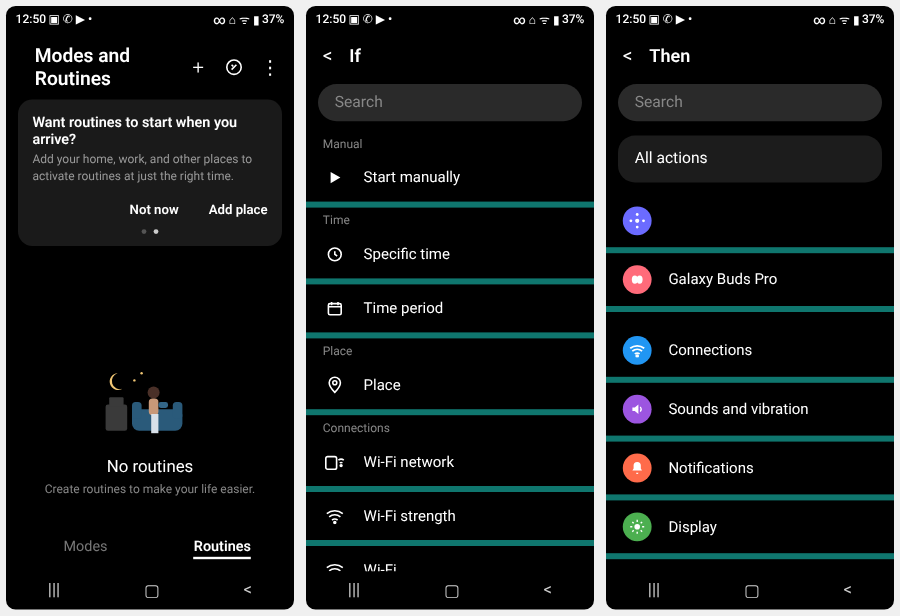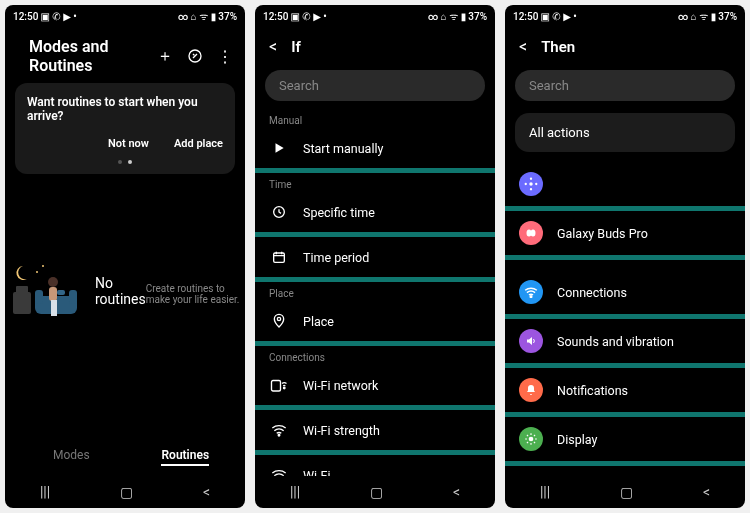--- a/index.html
+++ b/index.html
@@ -50,21 +50,21 @@
     border-radius:12px;
     padding:12px 12px 10px 12px;
   }
   .card .q { font-size:12px; font-weight:600; margin-bottom:4px;}
   .card .sub { font-size:10px; color:#999; line-height:1.35;}
   .card .btns { display:flex; justify-content:flex-end; gap:25px; margin-top:14px; font-size:11px; font-weight:600;}
   .dots { display:flex; justify-content:center; gap:6px; margin-top:10px;}
   .dot { width:4px; height:4px; border-radius:50%; background:#555;}
   .dot.active { background:#ccc;}
   .empty {
-    flex:1; display:flex; flex-direction:row; align-items:center; justify-content:space-between;
+    flex:1; display:flex; flex-direction:column; align-items:center; justify-content:flex-end;
     padding-bottom:20px;
   }
   .illus { width:90px; height:70px; position:relative; margin-bottom:14px;}
   .empty h2 { font-size:14px; font-weight:400; margin-bottom:6px;}
   .empty p { font-size:10px; color:#888;}
   .tabs1 {
     display:flex; justify-content:space-around; padding:14px 0 10px 12px;
     font-size:12px;
   }
   .tabs1 .t { color:#777;}
@@ -123,20 +123,21 @@
           <svg width="16" height="16" viewBox="0 0 24 24" fill="none" stroke="#fff" stroke-width="2">
               <circle cx="12" cy="12" r="9"></circle>
               <path d="M15 9l-6 6M9 9l2 2"></path>
             </svg>
         </span>
         <span>⋮</span>
       </div>
     </div>
     <div class="card">
       <div class="q">Want routines to start when you arrive?</div>
+      <div class="sub">Add your home, work, and other places to activate routines at just the right time.</div>
       <div class="btns">
         <span>Not now</span>
         <span>Add place</span>
       </div>
       <div class="dots">
         <div class="dot"></div>
           <div class="dot active"></div>
       </div>
     </div>
     <div class="empty">

